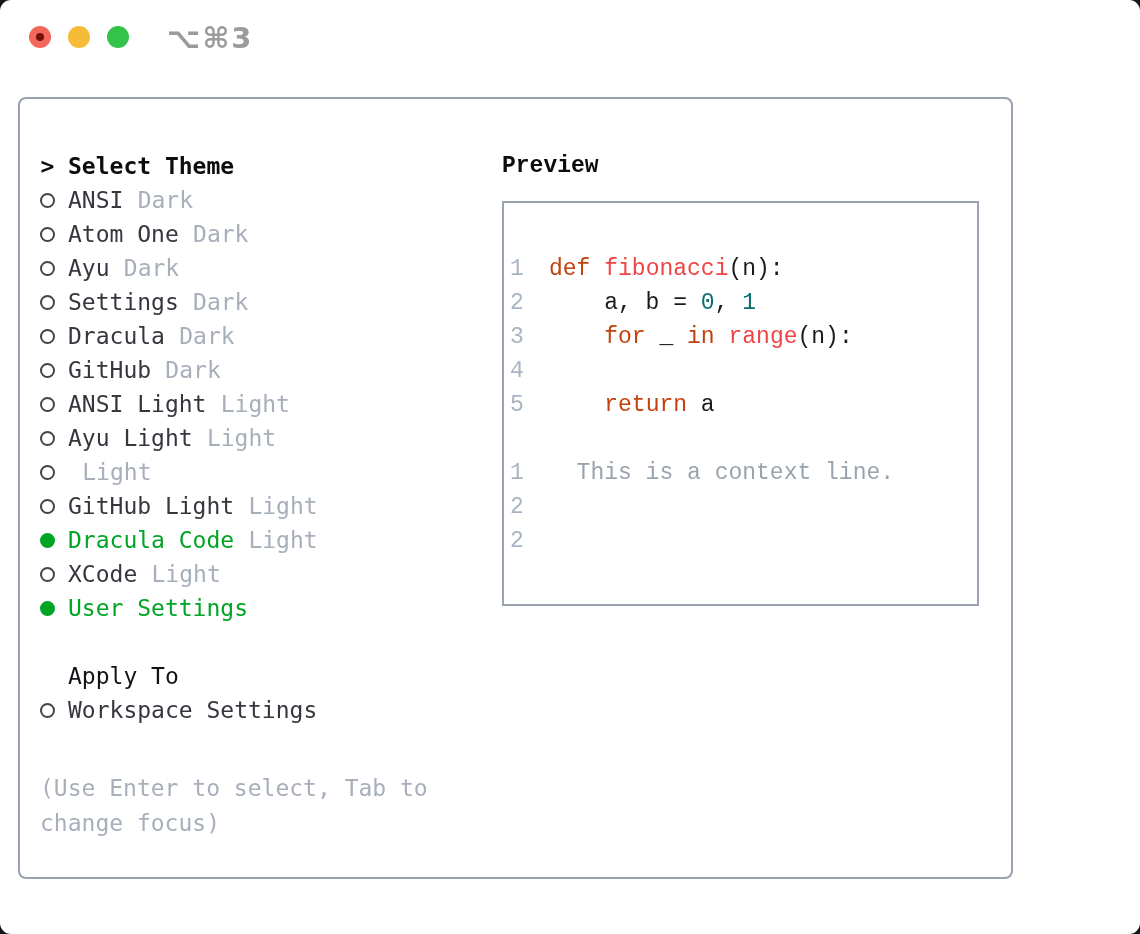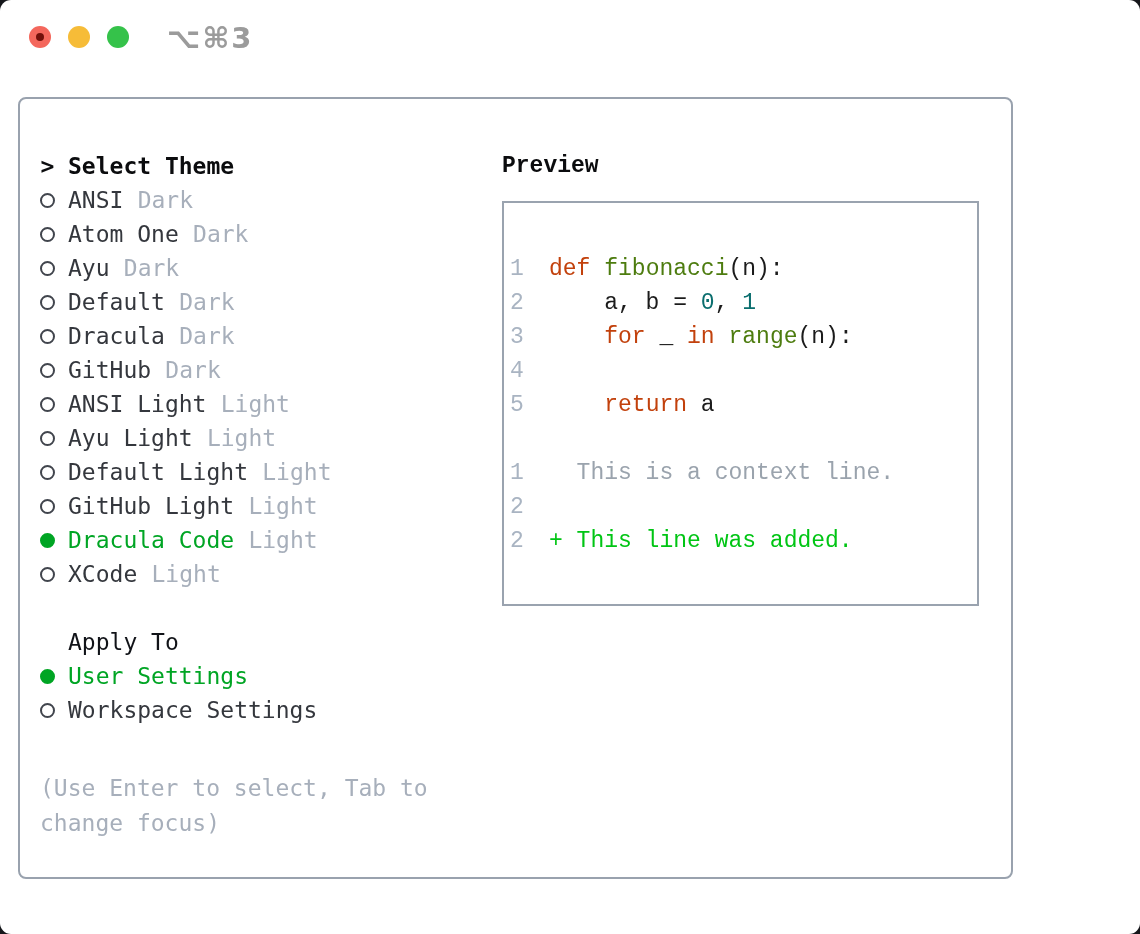--- a/index.html
+++ b/index.html
@@ -58,21 +58,21 @@
   .preview-box {
     margin-top:18px; width:477px; height:405px;
     border:2px solid #9aa3af; background:#ffffff;
     padding:49px 8px 0 6px; overflow:hidden;
   }
   .cline { height:34px; line-height:34px; white-space:pre; display:flex; }
   .lnum { color:#a9b4c2; width:14px; margin-right:25px; flex:0 0 auto; }
   .ccontent { white-space:pre; }
   .gap-line { height:34px; }
   .tok-kw  { color:#c2410c; }
-  .tok-fn  { color:#4d7c0f;text-align:center; }
+  .tok-fn  { color:#ef4444;text-align:center; }
   .tok-lit { color:#0a6e6e; }
   .tok-pl  { color:#1b1b1b; }
   .diff-ctx { color:#9aa3ad; }
   .diff-del { color:#cc2f1f; }
   .diff-add { color:#00c514; }
 </style>
 </head>
 <body>
 
 <div class="window">
@@ -105,21 +105,21 @@
         <span class="tname">Atom One</span>
         <span class="tvariant">Dark</span>
       </div>
       <div class="row item">
         <span class="radio"></span>
         <span class="tname">Ayu</span>
         <span class="tvariant">Dark</span>
       </div>
       <div class="row item">
         <span class="radio"></span>
-        <span class="tname">Default</span>
+        <span class="tname">Settings</span>
         <span class="tvariant">Dark</span>
       </div>
       <div class="row item">
         <span class="radio"></span>
         <span class="tname">Dracula</span>
         <span class="tvariant">Dark</span>
       </div>
       <div class="row item">
         <span class="radio"></span>
         <span class="tname">GitHub</span>
@@ -130,45 +130,44 @@
         <span class="tname">ANSI Light</span>
         <span class="tvariant">Light</span>
       </div>
       <div class="row item">
         <span class="radio"></span>
         <span class="tname">Ayu Light</span>
         <span class="tvariant">Light</span>
       </div>
       <div class="row item">
         <span class="radio"></span>
-        <span class="tname">Default Light</span>
         <span class="tvariant">Light</span>
       </div>
       <div class="row item">
         <span class="radio"></span>
         <span class="tname">GitHub Light</span>
         <span class="tvariant">Light</span>
       </div>
       <div class="row item selected">
         <span class="radio on"></span>
         <span class="tname">Dracula Code</span>
         <span class="tvariant">Light</span>
       </div>
       <div class="row item">
         <span class="radio"></span>
         <span class="tname">XCode</span>
         <span class="tvariant">Light</span>
       </div>
 
-      <div class="row apply-title">Apply To</div>
-
       <div class="row item selected">
         <span class="radio on"></span>
         <span class="tname">User Settings</span>
       </div>
+
+      <div class="row apply-title">Apply To</div>
       <div class="row item">
         <span class="radio"></span>
         <span class="tname">Workspace Settings</span>
       </div>
 
       <div class="hint">(Use Enter to select, Tab to change focus)</div>
     </div>
 
     <div class="col-right">
       <div class="preview-title">Preview</div>
@@ -203,20 +202,19 @@
 
         <div class="cline">
           <span class="lnum">1</span>
           <span class="ccontent diff-ctx">  This is a context line.</span>
         </div>
         <div class="cline">
           <span class="lnum">2</span>
         </div>
         <div class="cline">
           <span class="lnum">2</span>
-          <span class="ccontent diff-add">+ This line was added.</span>
         </div>
 
       </div>
     </div>
 
   </div>
 </div>
 
 </body></html>

